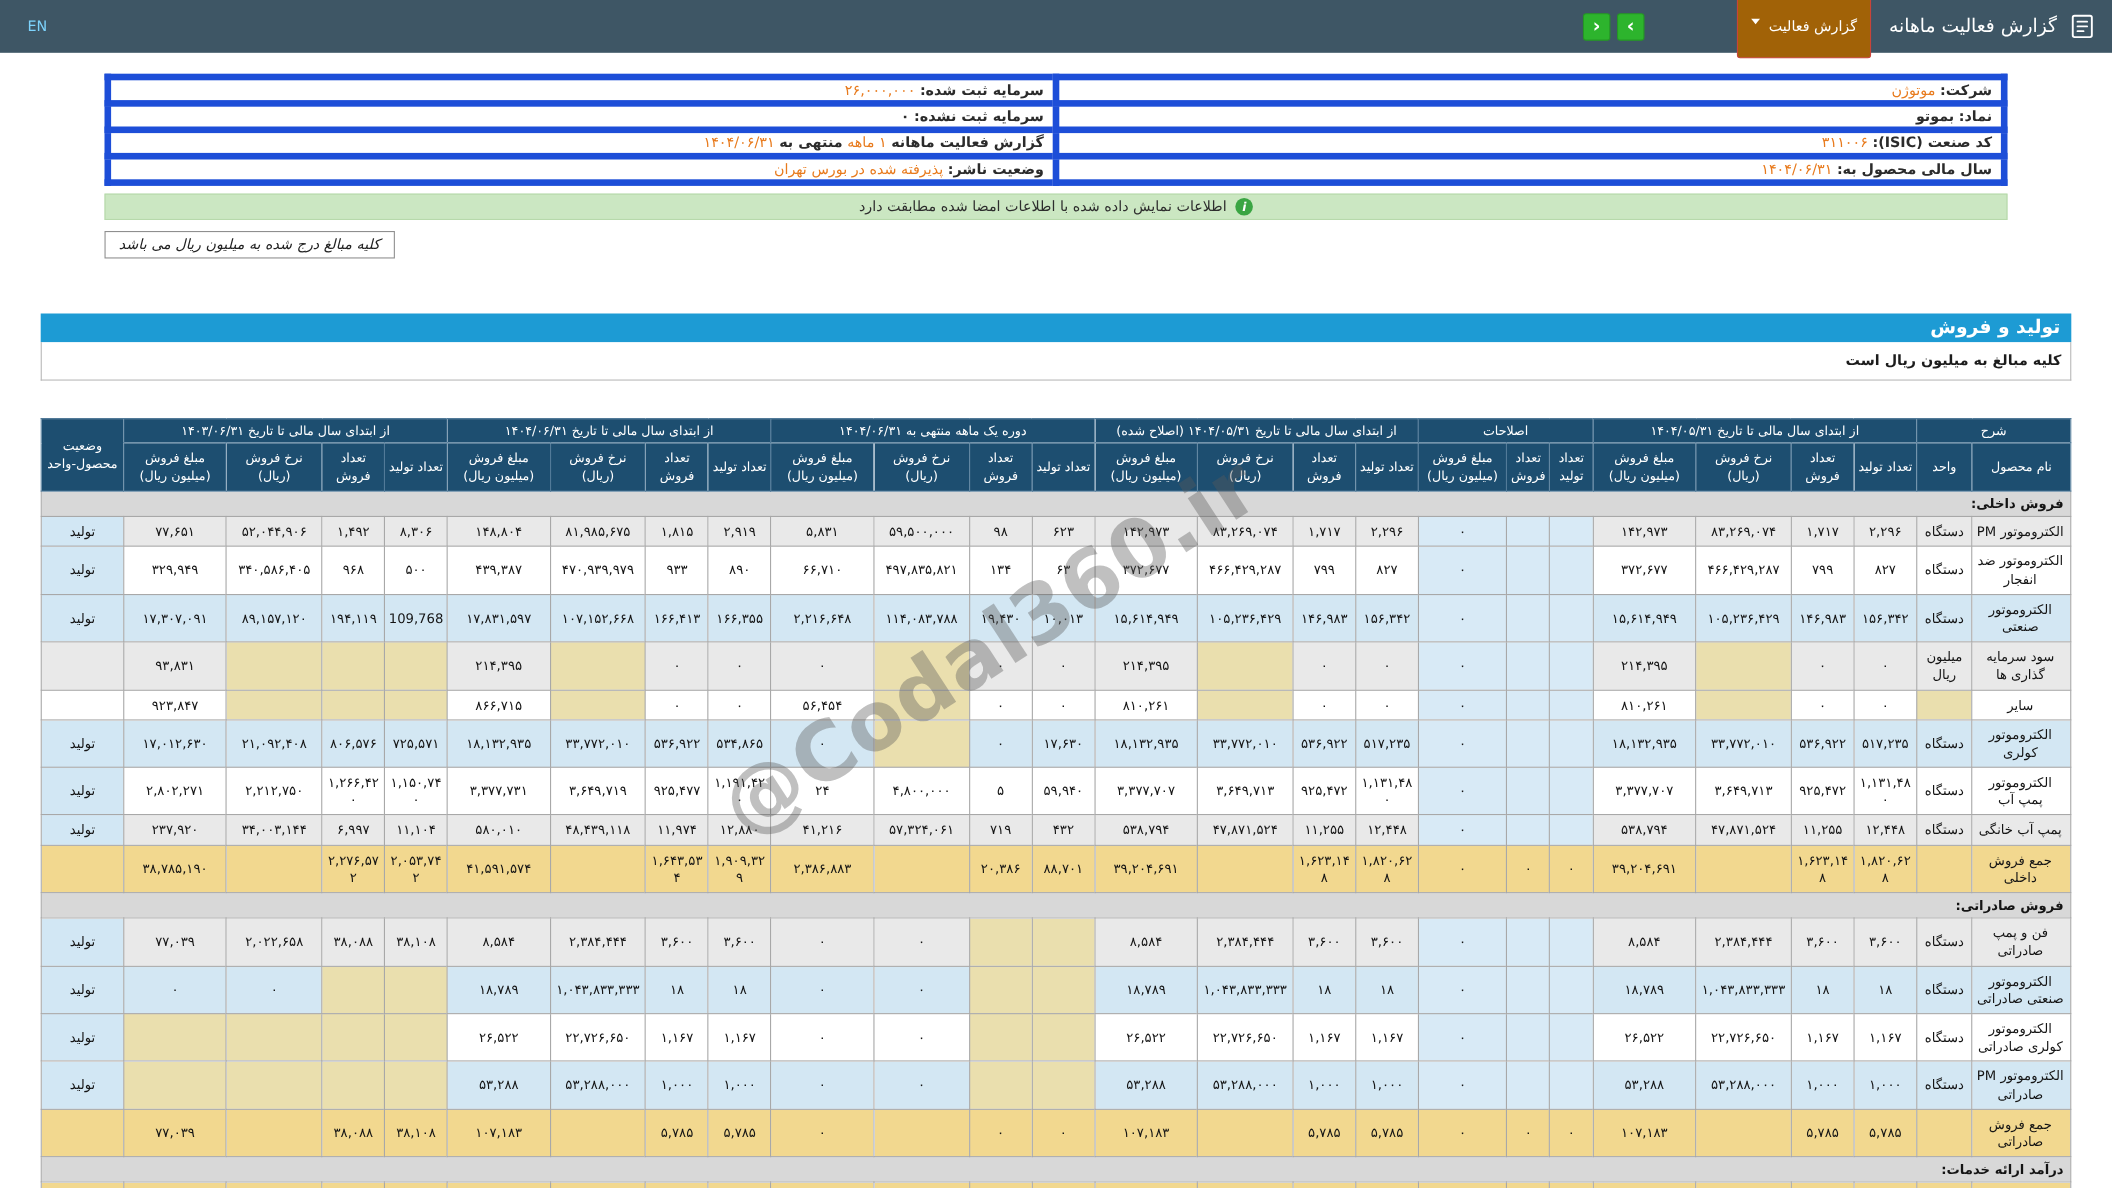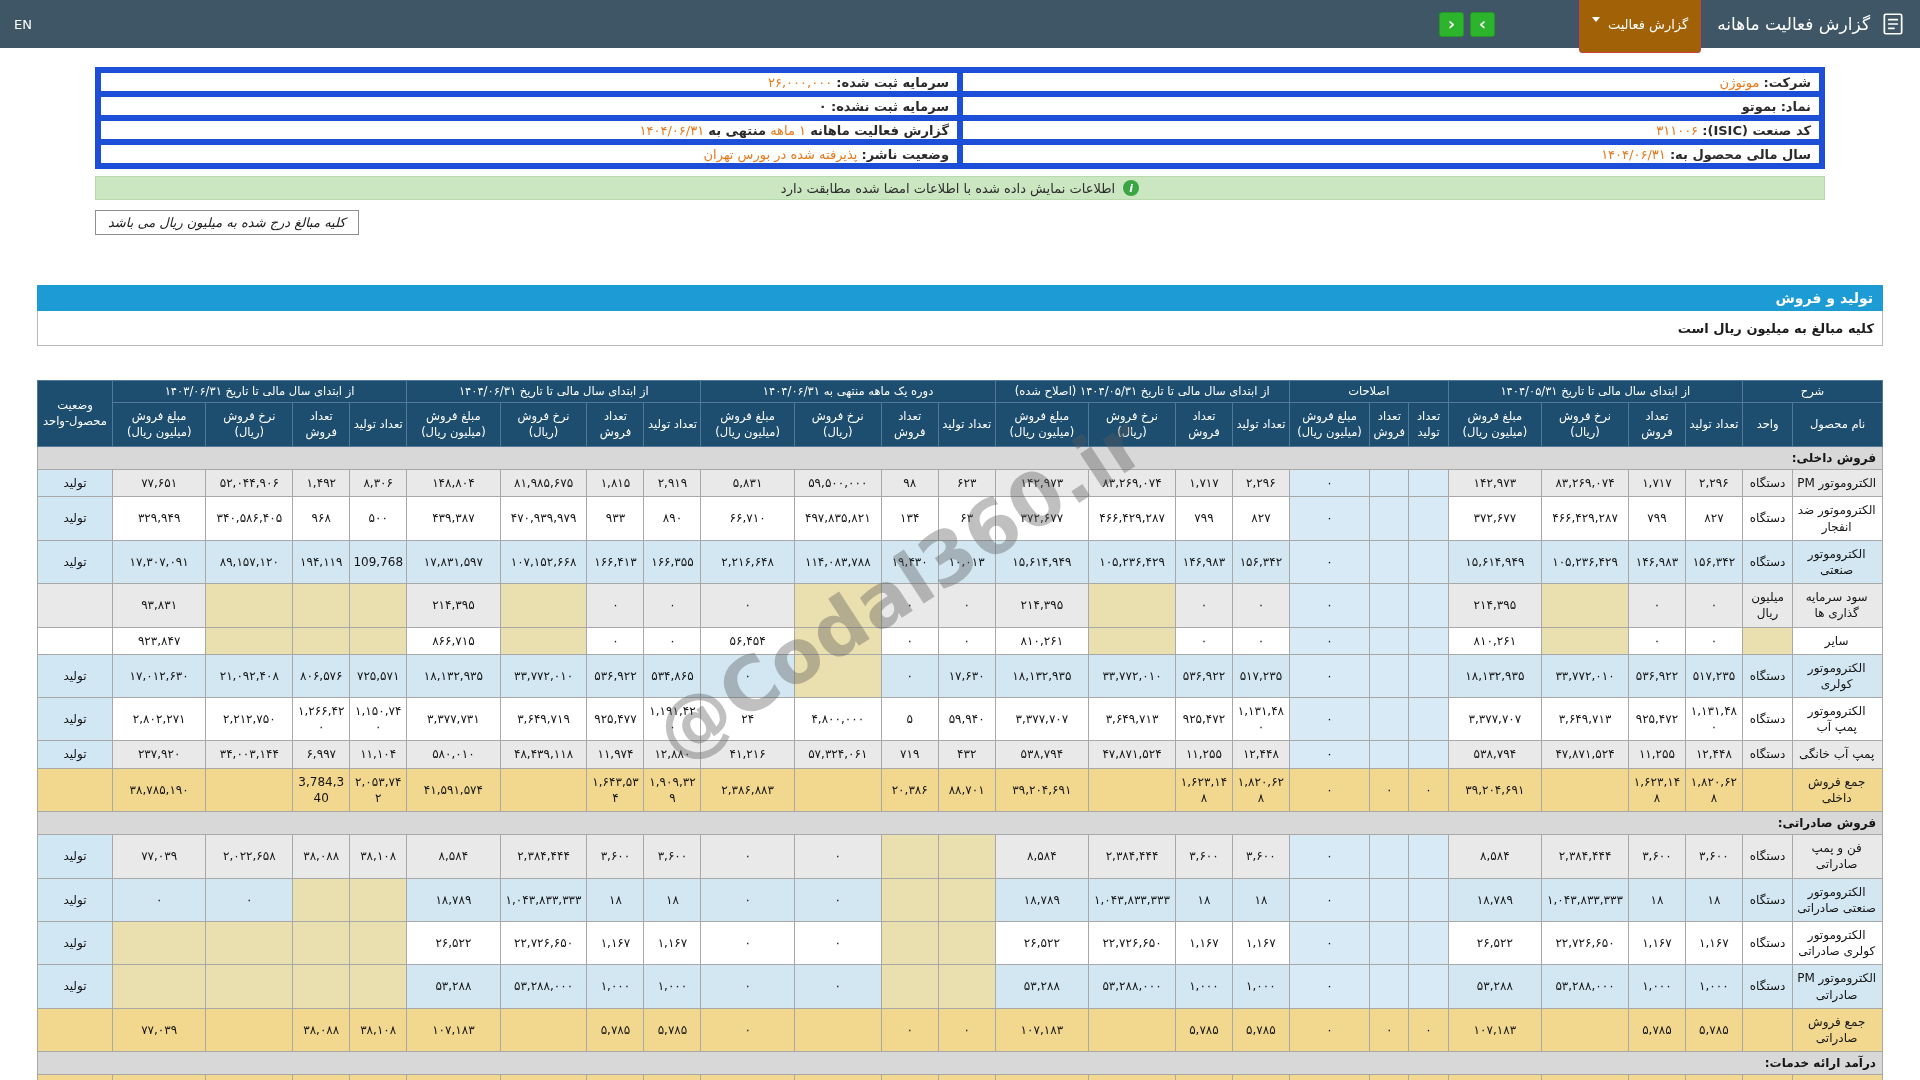--- a/index.html
+++ b/index.html
@@ -10,42 +10,42 @@
   .topbar { height:48px; background:#3e5665; display:flex; align-items:center; padding:0 14px; }
   .report-icon { display:inline-flex; margin-inline-end:10px; }
   .topbar .title { color:#fff; font-size:17px; white-space:nowrap; }
   .btn-report { margin-inline-start:16px; background:#a16207; color:#fff; border:1px solid #c8443a; border-radius:3px;
     font-size:13px; padding:20px 12px; display:inline-flex; align-items:flex-start; gap:8px; cursor:pointer; font-family:inherit; }
   .caret { width:0; height:0; border-left:4px solid transparent; border-right:4px solid transparent; border-top:5px solid #fff; display:inline-block; }
   .nav-btn { width:25px; height:25px; background:#2db42d; border:1px solid #259625; border-radius:3px; color:#fff;
     font-size:17px; font-weight:bold; line-height:1; display:inline-flex; align-items:center; justify-content:center; cursor:pointer; font-family:inherit; }
   .nav-first { margin-inline-start:84px; }
   .nav-btn + .nav-btn { margin-inline-start:6px; }
-  .lang { margin-inline-start:auto; color:#ffffff; font-size:13px; cursor:pointer; }
+  .lang { margin-inline-start:auto; color:#7dd3fc; font-size:13px; cursor:pointer;margin-left:11px; }
 
   
   .info-table { width:calc(100% - 190px); margin:19px 95px 0; border-collapse:collapse; font-size:13px;
     border:1px solid #dcdcdc; border-bottom:3px solid #c2443b; }
   .info-table td { border:6px solid #1d4ed8; height:24px; padding:1px 8px; width:50%; }
   .seg-label { font-weight:bold; color:#2b2b2b; }
   .seg-plain { color:#2b2b2b; font-weight:bold; }
   .seg-orange { color:#e87a1c; }
 
   
   .sig-bar { width:calc(100% - 190px); margin:7px 95px 0; background:#cbe7c2; border:1px solid #b7d9ab; height:24px;
     display:flex; align-items:center; justify-content:center; gap:8px; font-size:13px; color:#2d2d2d; }
   .info-badge { width:16px; height:16px; border-radius:50%; background:#3aa543; color:#fff; font-size:11px; font-weight:bold;
     display:inline-flex; align-items:center; justify-content:center; font-style:italic; flex:0 0 auto; }
 
   
   .note-wrap { margin:10px 95px 0; text-align:left;font-style:italic; }
   .note-box { display:inline-block; border:1px solid #8f8f8f; background:#fff; padding:4px 12px; font-size:13px; color:#222; direction:rtl; }
 
   
-  .section-bar { margin:50px 37px 0; height:26px; background:#1d9bd4; color:#fff; font-weight:bold; font-size:14px;
+  .section-bar { margin:50px 37px 0; height:26px; background:#1d9bd4; color:#fff; font-weight:bold; font-size:17px;
     display:flex; align-items:center; padding:0 10px; }
   .units-row { margin:0 37px; border:1px solid #b9b9b9; border-top:none; height:35px; display:flex; align-items:center;
     padding:0 8px; font-size:13px; font-weight:bold; color:#1c1c1c; }
   .table-wrap { margin:34px 37px 0; position:relative; }
   table.main { width:100%; border-collapse:collapse; table-layout:fixed; }
   .main th { background:#1d4e70; color:#fff; border:1px solid #527a98; font-weight:normal; font-size:11.5px; line-height:1.35;
     padding:2px 2px; text-align:center; overflow:hidden; }
   .main thead tr:first-child th { height:22px; }
   .main thead tr:last-child th { height:44px; }
   .main td { border:1px solid #a8a8a8; font-size:12px; padding:5px 3px; text-align:center; color:#141414; line-height:1.35;
@@ -440,21 +440,21 @@
           <td>۳۹,۲۰۴,۶۹۱</td>
           <td>۸۸,۷۰۱</td>
           <td>۲۰,۳۸۶</td>
           <td></td>
           <td>۲,۳۸۶,۸۸۳</td>
           <td>۱,۹۰۹,۳۲۹</td>
           <td>۱,۶۴۳,۵۳۴</td>
           <td></td>
           <td>۴۱,۵۹۱,۵۷۴</td>
           <td>۲,۰۵۳,۷۴۲</td>
-          <td>3,784,340</td>
+          <td>۲,۲۷۶,۵۷۲</td>
           <td></td>
           <td>۳۸,۷۸۵,۱۹۰</td>
           <td></td>
         </tr>
         <tr>
           <td colspan="26" class="section-cell">فروش صادراتی:</td>
         </tr>
         <tr class="shade-gray">
           <td class="name">فن و پمپ صادراتی</td>
           <td>دستگاه</td>

